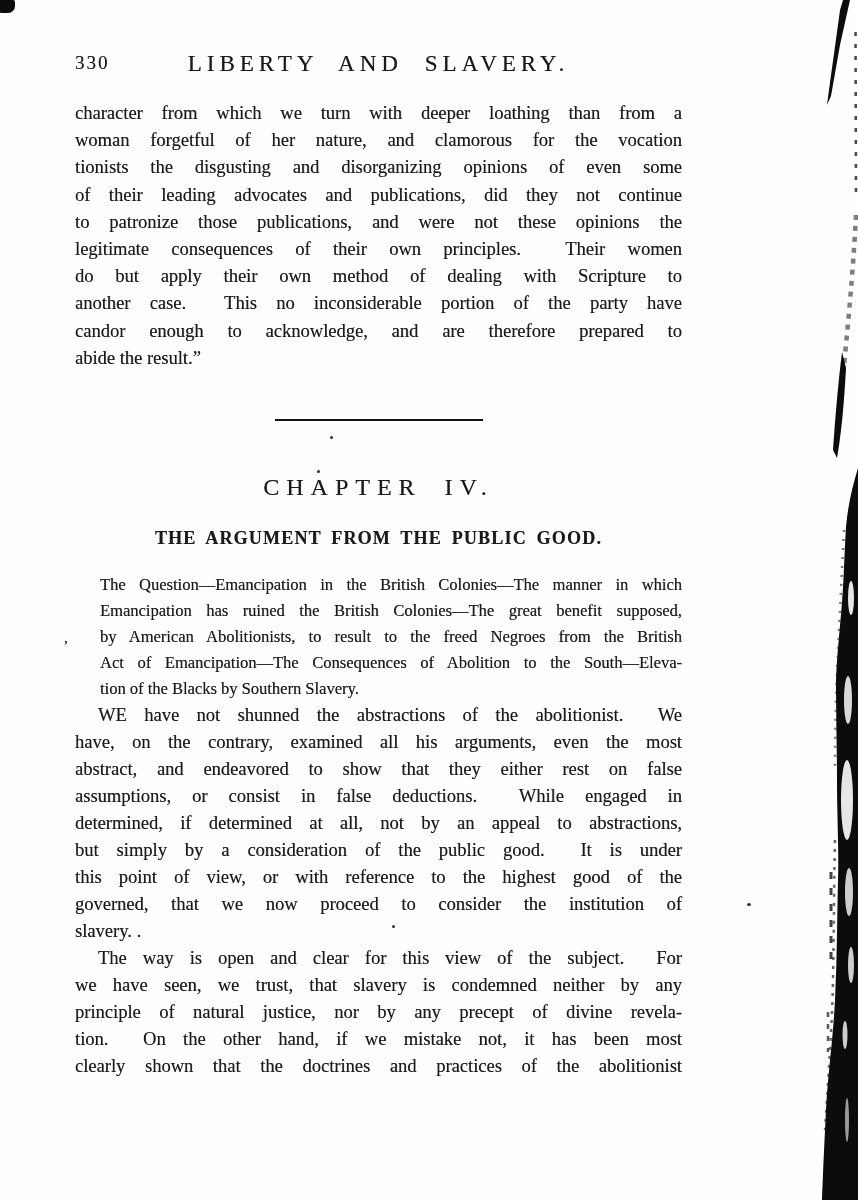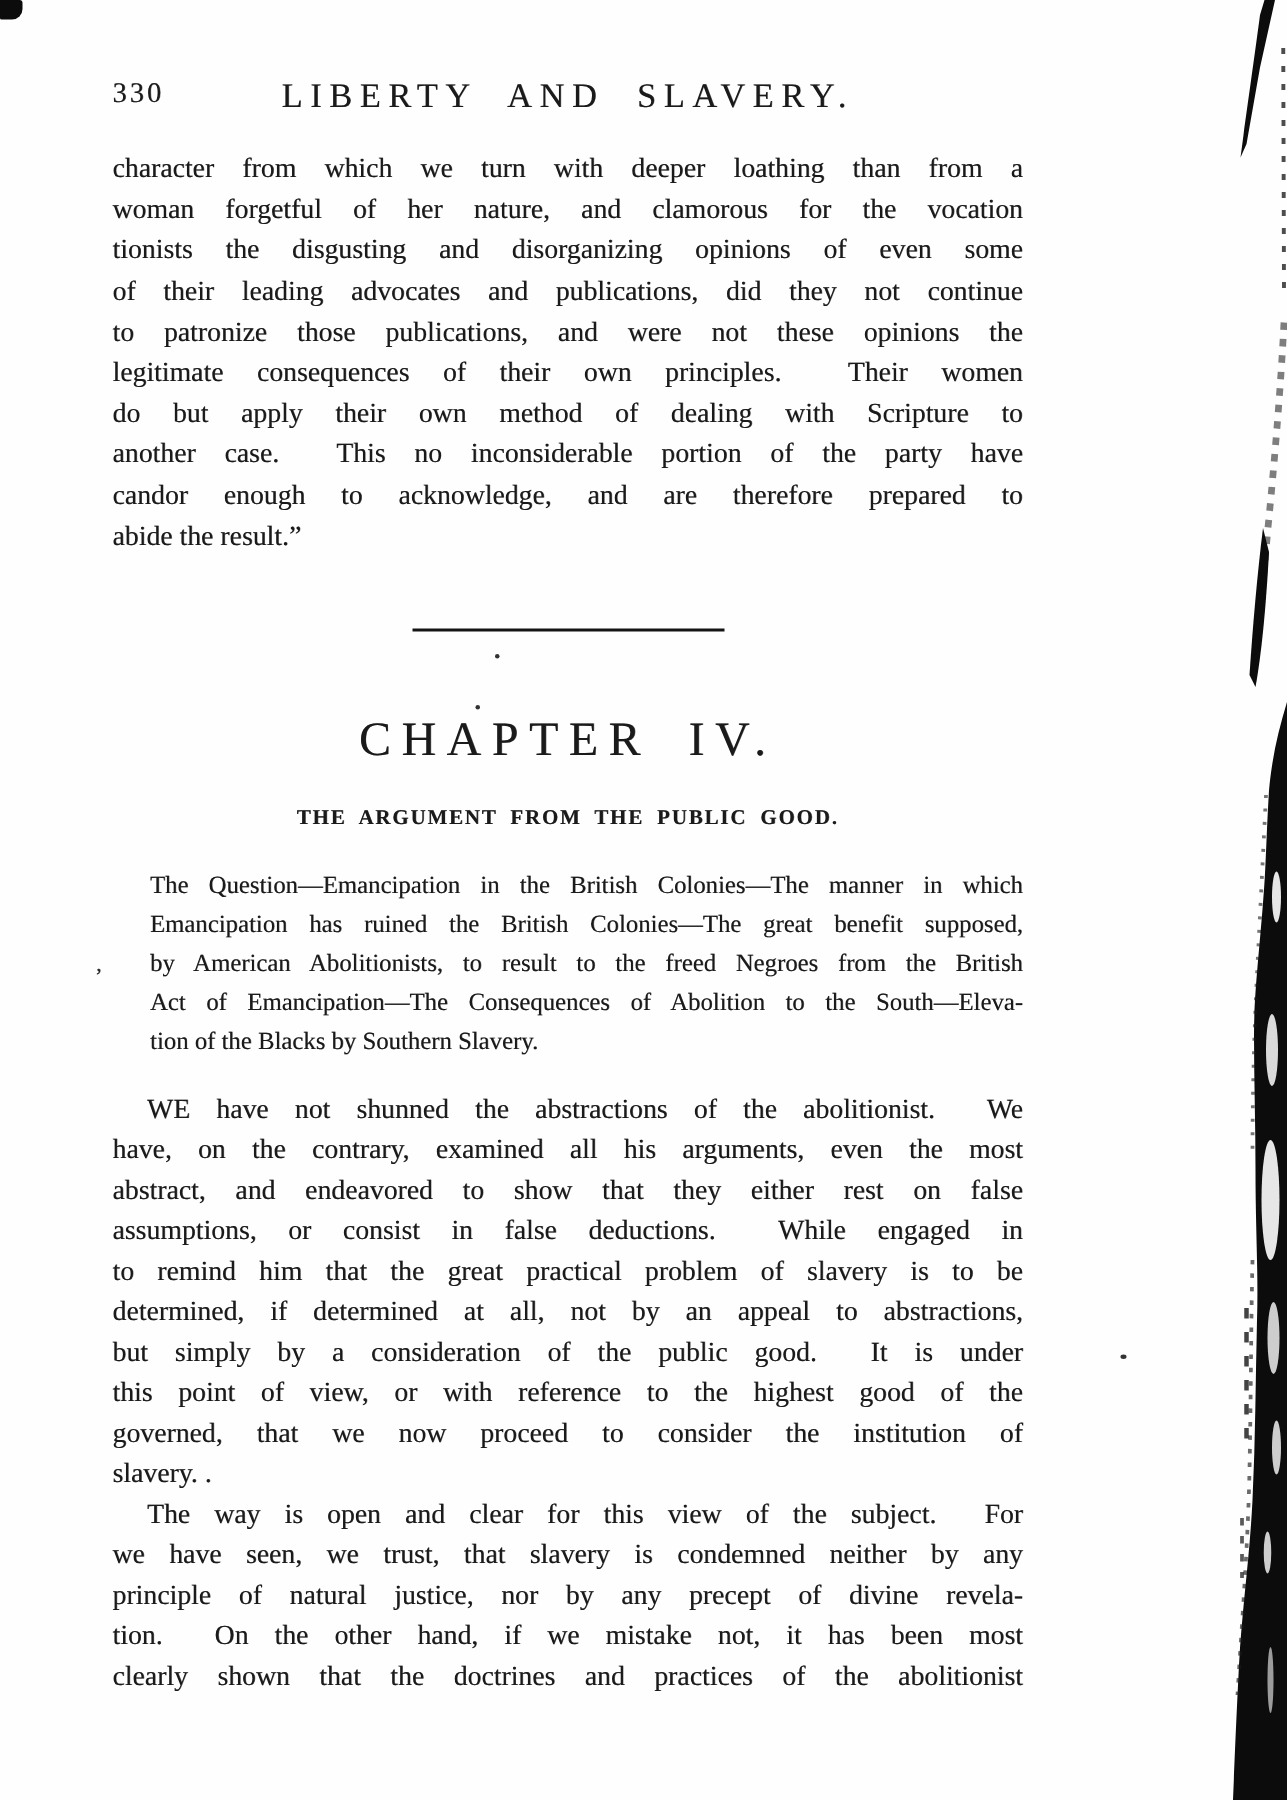--- a/index.html
+++ b/index.html
@@ -34,30 +34,30 @@
 
   .para { margin-top:26px; font-size:18.5px; }
   .para .line { line-height:27.2px; }
 
   .rule {
     width:208px; height:2px; background:#141414;
     margin:47px auto 0 auto;
   }
   .chapter-heading {
     margin-top:53px; text-align:center;
-    font-size:32px; letter-spacing:7px; word-spacing:10px;
+    font-size:24px; letter-spacing:7px; word-spacing:10px;
   }
   .chapter-subtitle {
     margin-top:27px; text-align:center;
-    font-size:14px; font-weight:bold; letter-spacing:1.2px; word-spacing:4px;
+    font-size:18px; font-weight:bold; letter-spacing:1.2px; word-spacing:4px;
   }
   .synopsis { position:relative; margin-top:23px; font-size:16.5px; }
   .synopsis .line { line-height:26px; padding-left:25px; }
   .synopsis .line:first-child { padding-left:0; }
-  .body-para { margin-top:20px; font-size:18.5px; }
+  .body-para { margin-top:0; font-size:18.5px; }
   .body-para .line { line-height:27px; }
   .body-para.indent-first .line:first-child { text-indent:23px; }
   .body-para + .body-para { margin-top:0; }
 
   .stray-mark {
     position:absolute; left:-11px; top:58px;
     font-size:15px; color:#2a2a2a;
   }
   .corner-mark {
     position:absolute; left:0; top:0; width:15px; height:13px;
@@ -110,21 +110,20 @@
         <div class="line">by American Abolitionists, to result to the freed Negroes from the British</div>
         <div class="line">Act of Emancipation—The Consequences of Abolition to the South—Eleva-</div>
         <div class="line soft-end">tion of the Blacks by Southern Slavery.</div>
       </div>
 
     <div class="body-para indent-first">
         <div class="line">WE have not shunned the abstractions of the abolitionist.  We</div>
         <div class="line">have, on the contrary, examined all his arguments, even the most</div>
         <div class="line">abstract, and endeavored to show that they either rest on false</div>
         <div class="line">assumptions, or consist in false deductions.  While engaged in</div>
-        <div class="line">to remind him that the great practical problem of slavery is to be</div>
         <div class="line">determined, if determined at all, not by an appeal to abstractions,</div>
         <div class="line">but simply by a consideration of the public good.  It is under</div>
         <div class="line">this point of view, or with reference to the highest good of the</div>
         <div class="line">governed, that we now proceed to consider the institution of</div>
         <div class="line soft-end">slavery. .</div>
       </div>
     <div class="body-para indent-first">
         <div class="line">The way is open and clear for this view of the subject.  For</div>
         <div class="line">we have seen, we trust, that slavery is condemned neither by any</div>
         <div class="line">principle of natural justice, nor by any precept of divine revela-</div>

